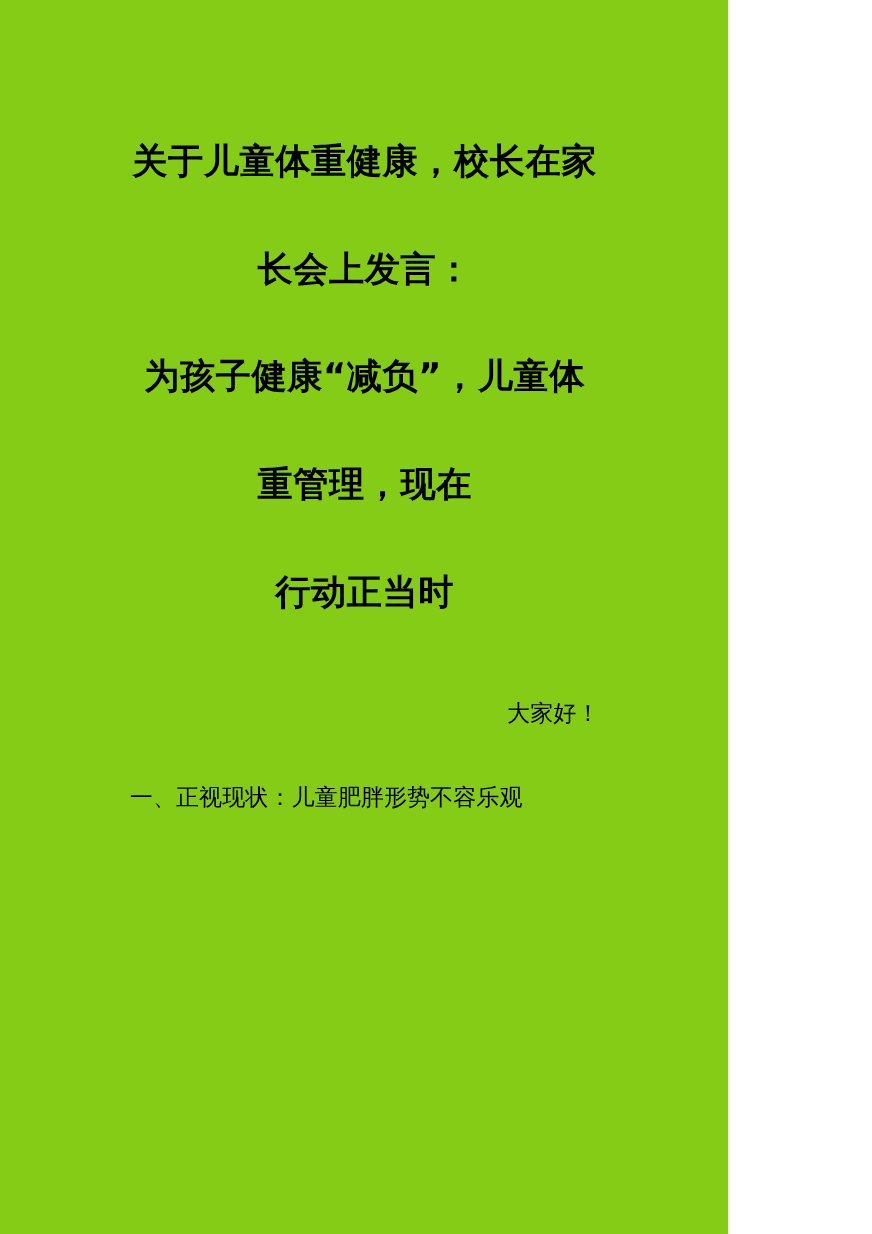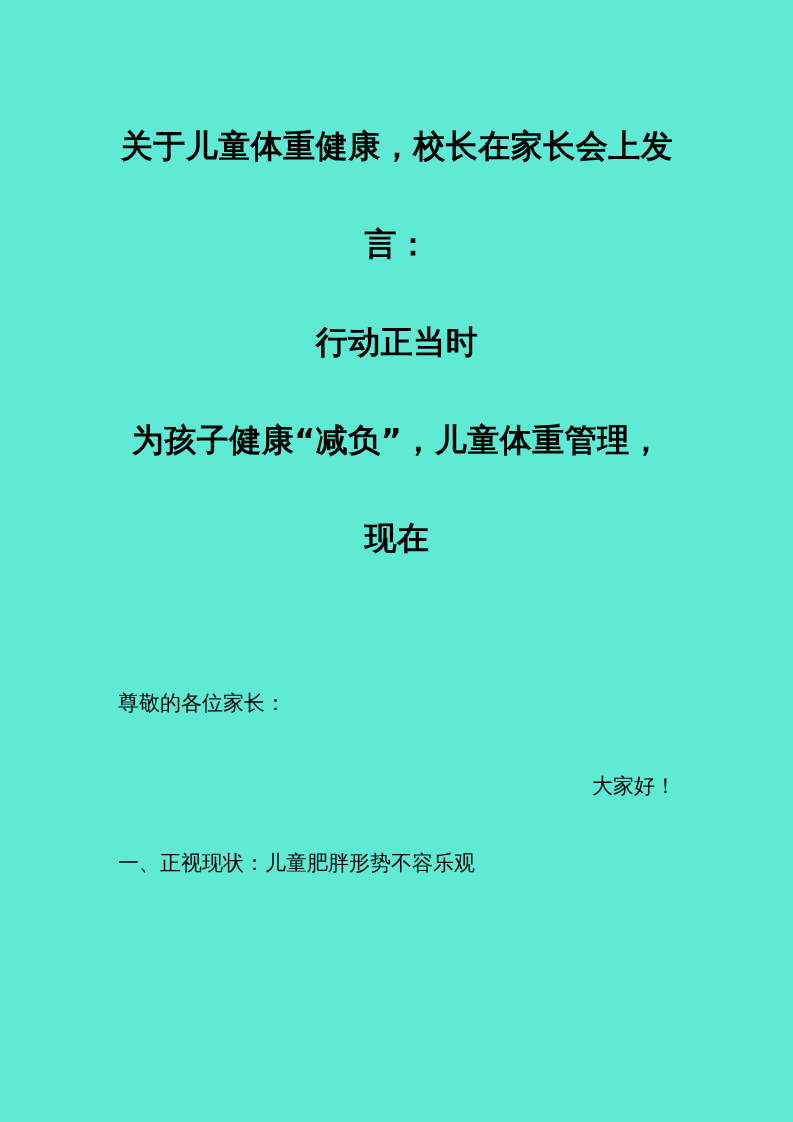--- a/index.html
+++ b/index.html
@@ -3,23 +3,23 @@
 <meta charset="utf-8">
 <style>
   * { margin: 0; padding: 0; box-sizing: border-box; }
   html, body {
     width: 793px;
     background: #ffffff;
     font-family: "DejaVu Sans", "Liberation Sans", sans-serif;
   }
   .page {
     position: relative;
-    width: 793px;
+    width: 662px;
     height: 1122px;
-    background: #5eead4;
+    background: #84cc16;
     color: #000000;
     padding: 0 117px 0 118px;
     overflow: hidden;
   }
   .doc-title {
     margin-top: 97px;
     font-size: 32px;
     font-weight: 700;
     line-height: 98px;
     text-align: center;
@@ -38,26 +38,25 @@
   p.intro        { margin-top: 36px; text-align: justify; }
   p.section-head { margin-top: 34px; }
 </style>
 </head>
 <body>
 
 <div class="page">
 
   <h1 class="doc-title">
     <span class="title-line">关于儿童体重健康，校长在家长会上发言：</span>
+    <span class="title-line">为孩子健康“减负”，儿童体重管理，现在</span>
     <span class="title-line">行动正当时</span>
-    <span class="title-line">为孩子健康“减负”，儿童体重管理，现在</span>
   </h1>
 
   <div class="body-text">
-    <p class="salutation">尊敬的各位家长：</p>
 
     <p class="greeting">大家好！</p>
 
 
     <p class="section-head">一、正视现状：儿童肥胖形势不容乐观</p>
   </div>
 
 </div>
 
 </body></html>

